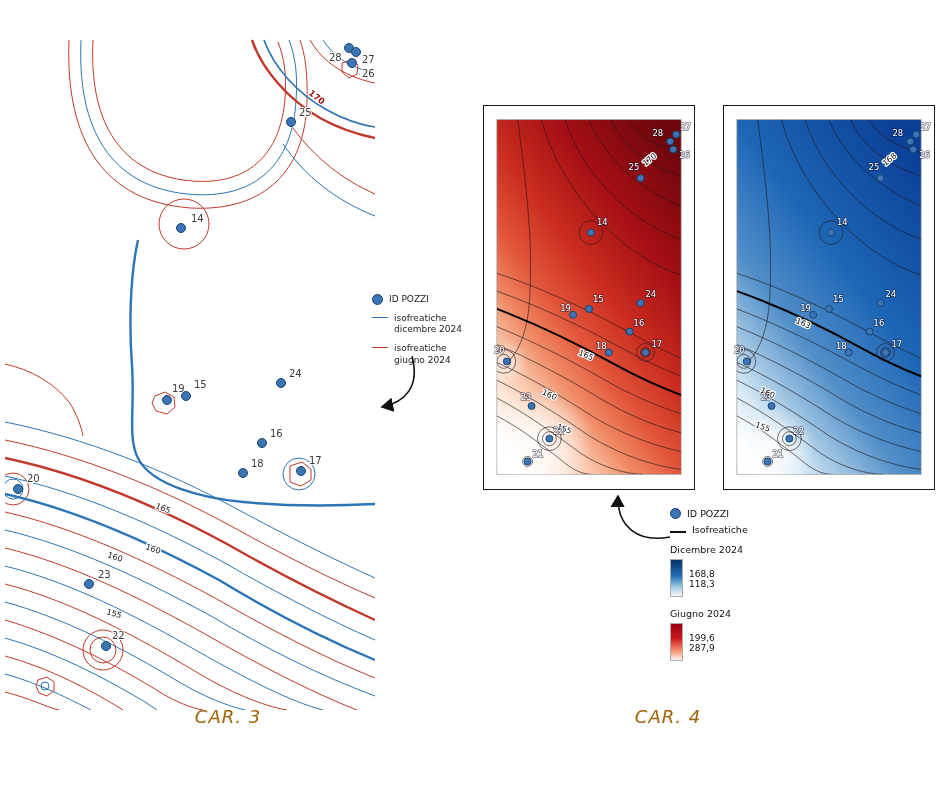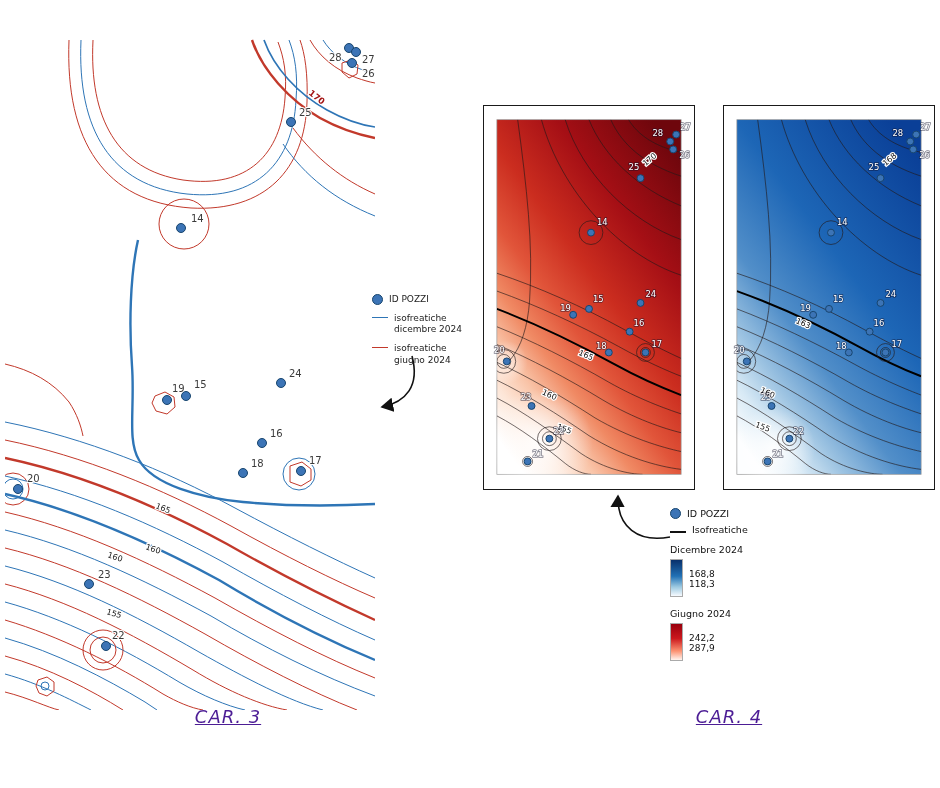--- a/index.html
+++ b/index.html
@@ -8,22 +8,22 @@
   }
   html,body{margin:0;padding:0;background:#fff;}
   .stage{position:relative;width:940px;height:788px;background:#fff;overflow:hidden;
          font-family:"DejaVu Sans",sans-serif;color:#222;}
   svg{display:block;}
   .panel{position:absolute;border:1.6px solid #1a1a1a;background:#fff;box-sizing:border-box;}
   #panel-red{left:483px;top:105px;width:212px;height:385px;}
   #panel-blue{left:723px;top:105px;width:212px;height:385px;}
   .fill{width:100%;height:100%;}
   .caption{position:absolute;top:706px;width:180px;text-align:center;font-style:italic;
-           font-size:18px;letter-spacing:1px;color:#4c1d95;text-decoration:underline;}
-  #caption-left{left:138px;} #caption-right{left:639px;}
+           font-size:18px;letter-spacing:1px;color:#a16207;}
+  #caption-left{left:138px;} #caption-right{left:578px;}
   
   .legend1{position:absolute;left:372px;top:294px;width:102px;font-size:9px;line-height:1.3;}
   .lrow{display:flex;gap:6px;margin-bottom:7px;align-items:flex-start;}
   .dotswatch{width:9px;height:9px;border-radius:50%;background:var(--well-fill);
              border:1px solid var(--well-stroke);flex:none;}
   .linesw{width:16px;border-top:1.7px solid;flex:none;margin-top:4px;}
   .linesw.blue{border-color:var(--dicembre-line);}
   .linesw.red{border-color:var(--giugno-line);}
   .linesw.black{border-color:#111;border-top-width:2px;}
   .legend2{position:absolute;left:670px;top:508px;width:150px;font-size:9.5px;color:#111;}
@@ -440,21 +440,21 @@
       <span class="bar blue"></span>
       <span class="barlabels">
         <span>168,8</span>
         <span>118,3</span>
       </span>
     </div>
     <div class="l2title">Giugno 2024</div>
     <div class="barrow">
       <span class="bar red"></span>
       <span class="barlabels">
-        <span>242,2</span>
+        <span>199,6</span>
         <span>287,9</span>
       </span>
     </div>
   </div>
 
   <svg style="position:absolute;left:0;top:0;pointer-events:none;" width="940" height="788" viewBox="0 0 940 788">
     <defs>
       <marker id="arrowhead" markerWidth="9" markerHeight="9" refX="7" refY="4.5" orient="auto">
         <path d="M0,0 L8,4.5 L0,9 Z" fill="#111"></path>
       </marker>

